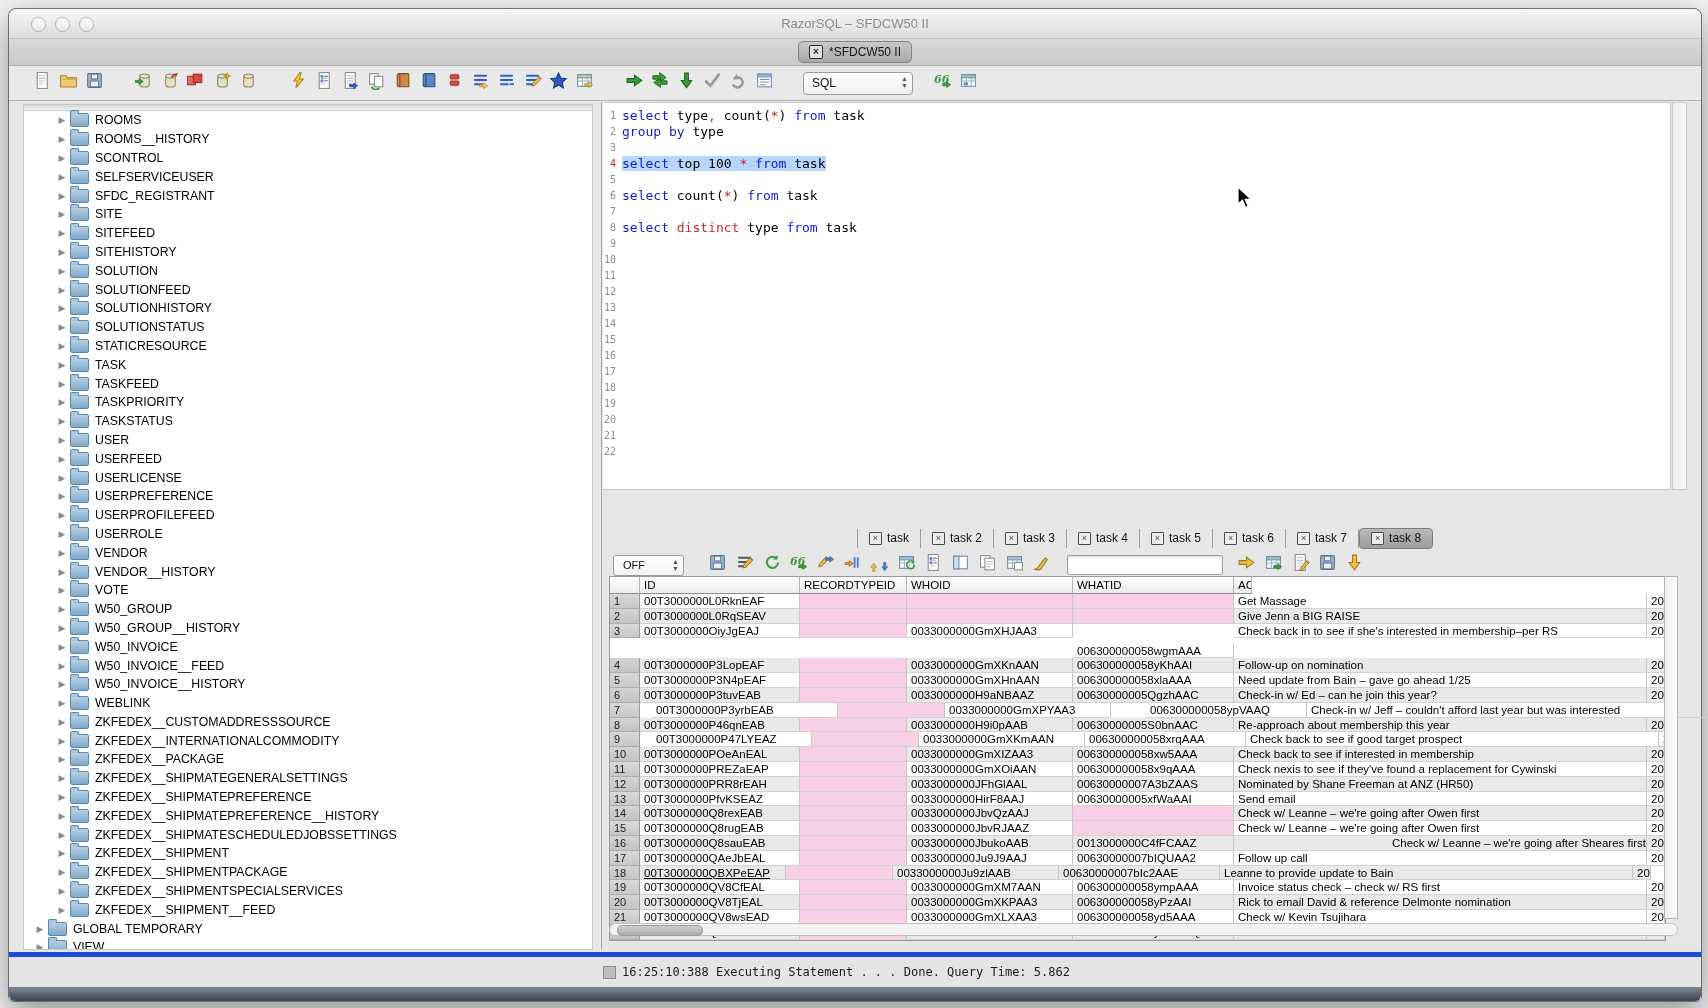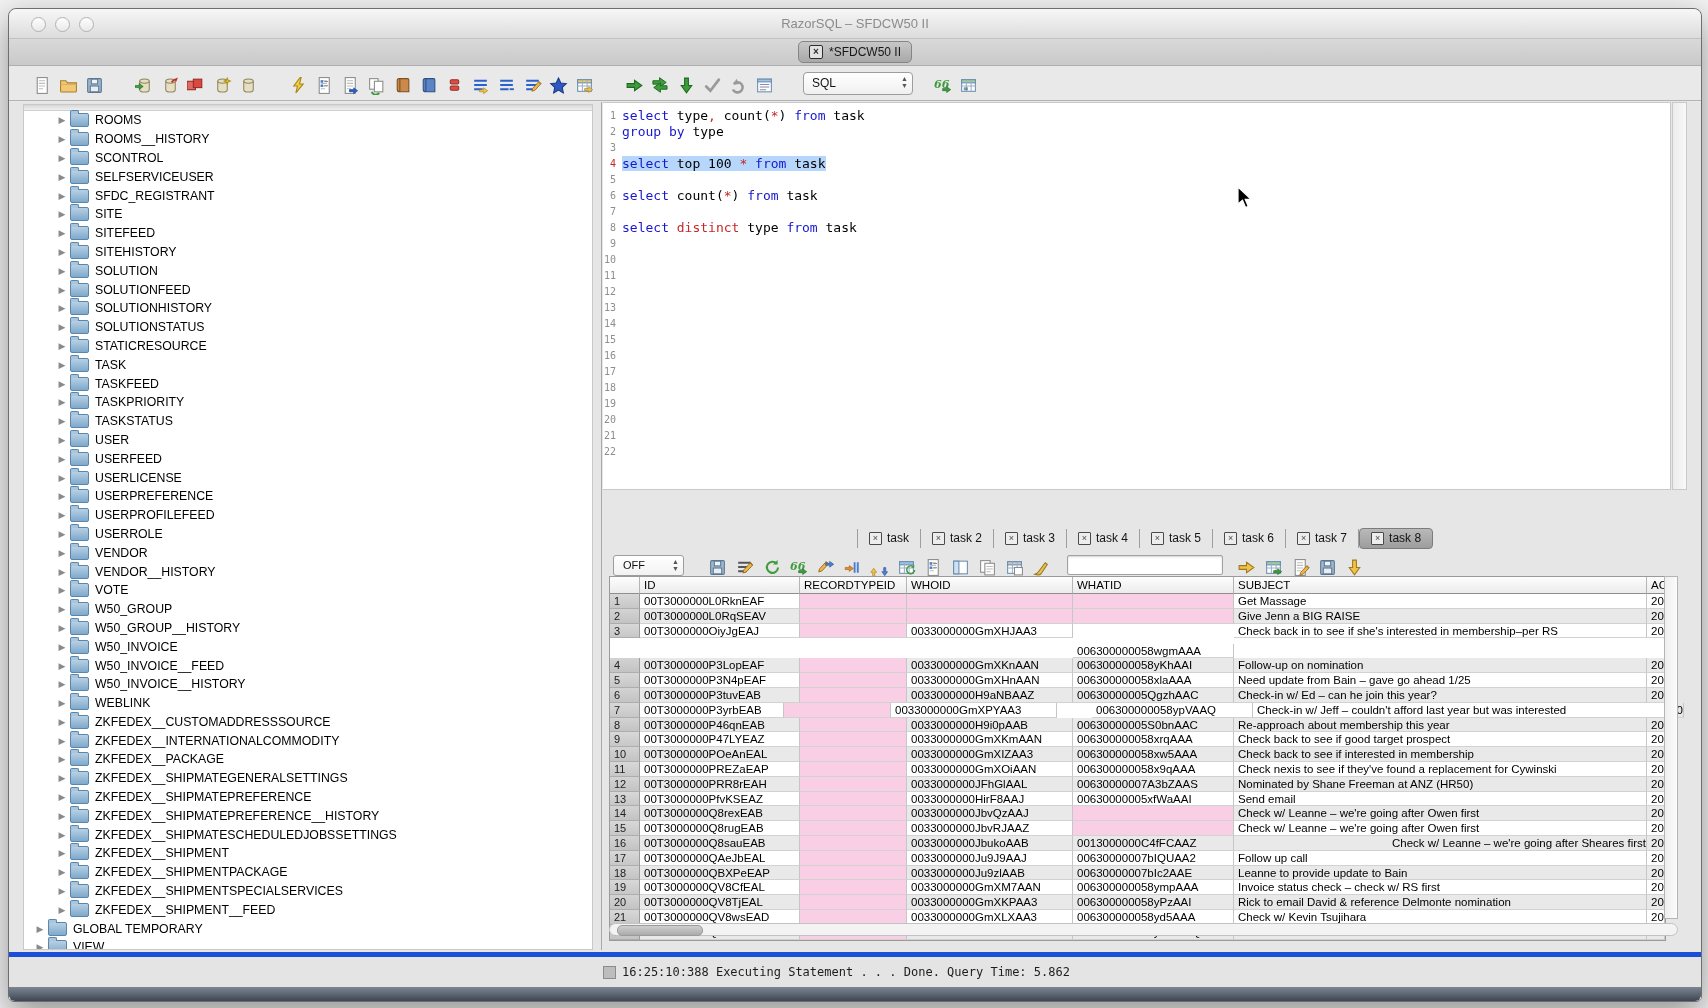--- a/index.html
+++ b/index.html
@@ -17,21 +17,21 @@
   .tabstrip{position:absolute;left:0;top:30px;right:0;height:26px;background:linear-gradient(#d9d9d9,#c9c9c9);
             border-bottom:1px solid #aeaeae;display:flex;justify-content:center;align-items:center;}
   .doc-tab{height:20px;padding:0 10px;display:flex;align-items:center;gap:6px;font-size:12px;color:#161616;
            background:linear-gradient(#c7c7c7,#a8a8a8);border:1px solid #858585;border-radius:5px;}
   .boxx{display:inline-flex;width:12px;height:12px;border:1.4px solid #2d2d2d;border-radius:2px;background:#e2e2e2;
         align-items:center;justify-content:center;font-size:10px;line-height:10px;color:#2d2d2d;font-weight:bold;}
   
   .toolbar{position:absolute;left:0;top:57px;right:0;height:35px;background:#e9e9e9;border-bottom:1px solid #b3b3b3;
            display:flex;align-items:center;padding-left:22px;box-sizing:border-box;}
   .tgroup{display:flex;align-items:center;gap:3px;margin-right:27px;}
-  .tbtn{width:23px;height:24px;display:inline-flex;align-items:flex-end;justify-content:center;border-radius:3px;}
+  .tbtn{width:23px;height:24px;display:inline-flex;align-items:flex-start;justify-content:center;border-radius:3px;}
   .sqlselect{width:100px;height:21px;background:linear-gradient(#ffffff,#f0f0f0);border:1px solid #9d9d9d;border-radius:4px;
              display:flex;align-items:center;font-size:12px;color:#111;padding-left:8px;position:relative;margin-right:18px;}
   .stepper{position:absolute;right:4px;top:2px;display:flex;flex-direction:column;line-height:7px;font-size:7px;color:#555;}
   
   .content{position:absolute;left:0;top:93px;right:0;bottom:14px;background:#e6e6e6;}
   .tree{position:absolute;left:14px;top:2px;width:570px;height:846px;background:#fff;border:1px solid #c9c9c9;
         overflow:hidden;box-sizing:border-box;}
   .treetop{height:5px;background:linear-gradient(#d8d8d8,#efefef);border-bottom:1px solid #d0d0d0;}
   .trow{display:flex;align-items:center;height:18.8px;font-size:12.3px;color:#000;white-space:nowrap;}
   .tri{width:16px;text-align:center;font-size:9px;color:#8a8a8a;}
@@ -777,21 +777,20 @@
         </div>
     </div>
 
     <div class="grid" id="grid">
         <div class="gr ghead">
           <div class="gc gnum" style="width: 30px; flex: 0 0 auto;"></div>
           <div class="gc" style="width: 160px; flex: 0 0 auto;">ID</div>
           <div class="gc" style="width: 107px; flex: 0 0 auto;">RECORDTYPEID</div>
           <div class="gc" style="width: 166px; flex: 0 0 auto;">WHOID</div>
           <div class="gc" style="width: 161px; flex: 0 0 auto;">WHATID</div>
-          <div class="gc" style="width: 413px; flex: 0 0 auto;">SUBJECT</div>
           <div class="gc" style="width: 18px; flex: 0 0 auto;">AC</div>
         </div>
         <div class="gr">
           <div class="gc gnum" style="width: 30px; flex: 0 0 auto;">1</div>
           <div class="gc" style="width: 160px; flex: 0 0 auto;">00T3000000L0RknEAF</div>
           <div class="gc nullc" style="width: 107px; flex: 0 0 auto;"></div>
           <div class="gc nullc" style="width: 166px; flex: 0 0 auto;"></div>
           <div class="gc nullc" style="width: 161px; flex: 0 0 auto;"></div>
           <div class="gc" style="width: 413px; flex: 0 0 auto;">Get Massage</div>
           <div class="gc" style="width: 18px; flex: 0 0 auto;">200</div>
@@ -836,39 +835,39 @@
           <div class="gc gnum" style="width: 30px; flex: 0 0 auto;">6</div>
           <div class="gc" style="width: 160px; flex: 0 0 auto;">00T3000000P3tuvEAB</div>
           <div class="gc nullc" style="width: 107px; flex: 0 0 auto;"></div>
           <div class="gc" style="width: 166px; flex: 0 0 auto;">0033000000H9aNBAAZ</div>
           <div class="gc" style="width: 161px; flex: 0 0 auto;">00630000005QgzhAAC</div>
           <div class="gc" style="width: 413px; flex: 0 0 auto;">Check-in w/ Ed – can he join this year?</div>
           <div class="gc" style="width: 18px; flex: 0 0 auto;">200</div>
         </div>
         <div class="gr">
           <div class="gc gnum" style="width: 30px; flex: 0 0 auto;">7</div>
-          <div class="gc" style="width: 144px; flex: 0 0 auto;">00T3000000P3yrbEAB</div>
+          <div class="gc" style="width: 186px; flex: 0 0 auto; margin-left: 12px;">00T3000000P3yrbEAB</div>
           <div class="gc nullc" style="width: 107px; flex: 0 0 auto;"></div>
           <div class="gc" style="width: 166px; flex: 0 0 auto;">0033000000GmXPYAA3</div>
           <div class="gc" style="width: 161px; flex: 0 0 auto; margin-left: 35px;">006300000058ypVAAQ</div>
           <div class="gc" style="width: 413px; flex: 0 0 auto;">Check-in w/ Jeff – couldn't afford last year but was interested</div>
           <div class="gc" style="width: 18px; flex: 0 0 auto;">200</div>
         </div>
         <div class="gr alt">
           <div class="gc gnum" style="width: 30px; flex: 0 0 auto;">8</div>
           <div class="gc" style="width: 160px; flex: 0 0 auto;">00T3000000P46qnEAB</div>
           <div class="gc nullc" style="width: 107px; flex: 0 0 auto;"></div>
           <div class="gc" style="width: 166px; flex: 0 0 auto;">0033000000H9i0pAAB</div>
           <div class="gc" style="width: 161px; flex: 0 0 auto;">00630000005S0bnAAC</div>
           <div class="gc" style="width: 413px; flex: 0 0 auto;">Re-approach about membership this year</div>
           <div class="gc" style="width: 18px; flex: 0 0 auto;">200</div>
         </div>
         <div class="gr">
           <div class="gc gnum" style="width: 30px; flex: 0 0 auto;">9</div>
-          <div class="gc" style="width: 160px; flex: 0 0 auto;">00T3000000P47LYEAZ</div>
+          <div class="gc" style="width: 160px; flex: 0 0 auto; margin-left: 12px;">00T3000000P47LYEAZ</div>
           <div class="gc nullc" style="width: 107px; flex: 0 0 auto;"></div>
           <div class="gc" style="width: 166px; flex: 0 0 auto;">0033000000GmXKmAAN</div>
           <div class="gc" style="width: 161px; flex: 0 0 auto;">006300000058xrqAAA</div>
           <div class="gc" style="width: 413px; flex: 0 0 auto;">Check back to see if good target prospect</div>
           <div class="gc" style="width: 18px; flex: 0 0 auto;">200</div>
         </div>
         <div class="gr alt">
           <div class="gc gnum" style="width: 30px; flex: 0 0 auto;">10</div>
           <div class="gc" style="width: 160px; flex: 0 0 auto;">00T3000000POeAnEAL</div>
           <div class="gc nullc" style="width: 107px; flex: 0 0 auto;"></div>
@@ -935,21 +934,21 @@
           <div class="gc gnum" style="width: 30px; flex: 0 0 auto;">17</div>
           <div class="gc" style="width: 160px; flex: 0 0 auto;">00T3000000QAeJbEAL</div>
           <div class="gc nullc" style="width: 107px; flex: 0 0 auto;"></div>
           <div class="gc" style="width: 166px; flex: 0 0 auto;">0033000000Ju9J9AAJ</div>
           <div class="gc" style="width: 161px; flex: 0 0 auto;">00630000007bIQUAA2</div>
           <div class="gc" style="width: 413px; flex: 0 0 auto;">Follow up call</div>
           <div class="gc" style="width: 18px; flex: 0 0 auto;">200</div>
         </div>
         <div class="gr alt">
           <div class="gc gnum" style="width: 30px; flex: 0 0 auto;">18</div>
-          <div class="gc" style="width: 160px; flex: 0 0 auto;">00T3000000QBXPeEAP</div>
+          <div class="gc" style="width: 146px; flex: 0 0 auto; text-decoration: underline;">00T3000000QBXPeEAP</div>
           <div class="gc nullc" style="width: 107px; flex: 0 0 auto;"></div>
           <div class="gc" style="width: 166px; flex: 0 0 auto;">0033000000Ju9zlAAB</div>
           <div class="gc" style="width: 161px; flex: 0 0 auto;">00630000007bIc2AAE</div>
           <div class="gc" style="width: 413px; flex: 0 0 auto;">Leanne to provide update to Bain</div>
           <div class="gc" style="width: 18px; flex: 0 0 auto;">200</div>
         </div>
         <div class="gr">
           <div class="gc gnum" style="width: 30px; flex: 0 0 auto;">19</div>
           <div class="gc" style="width: 160px; flex: 0 0 auto;">00T3000000QV8CfEAL</div>
           <div class="gc nullc" style="width: 107px; flex: 0 0 auto;"></div>

